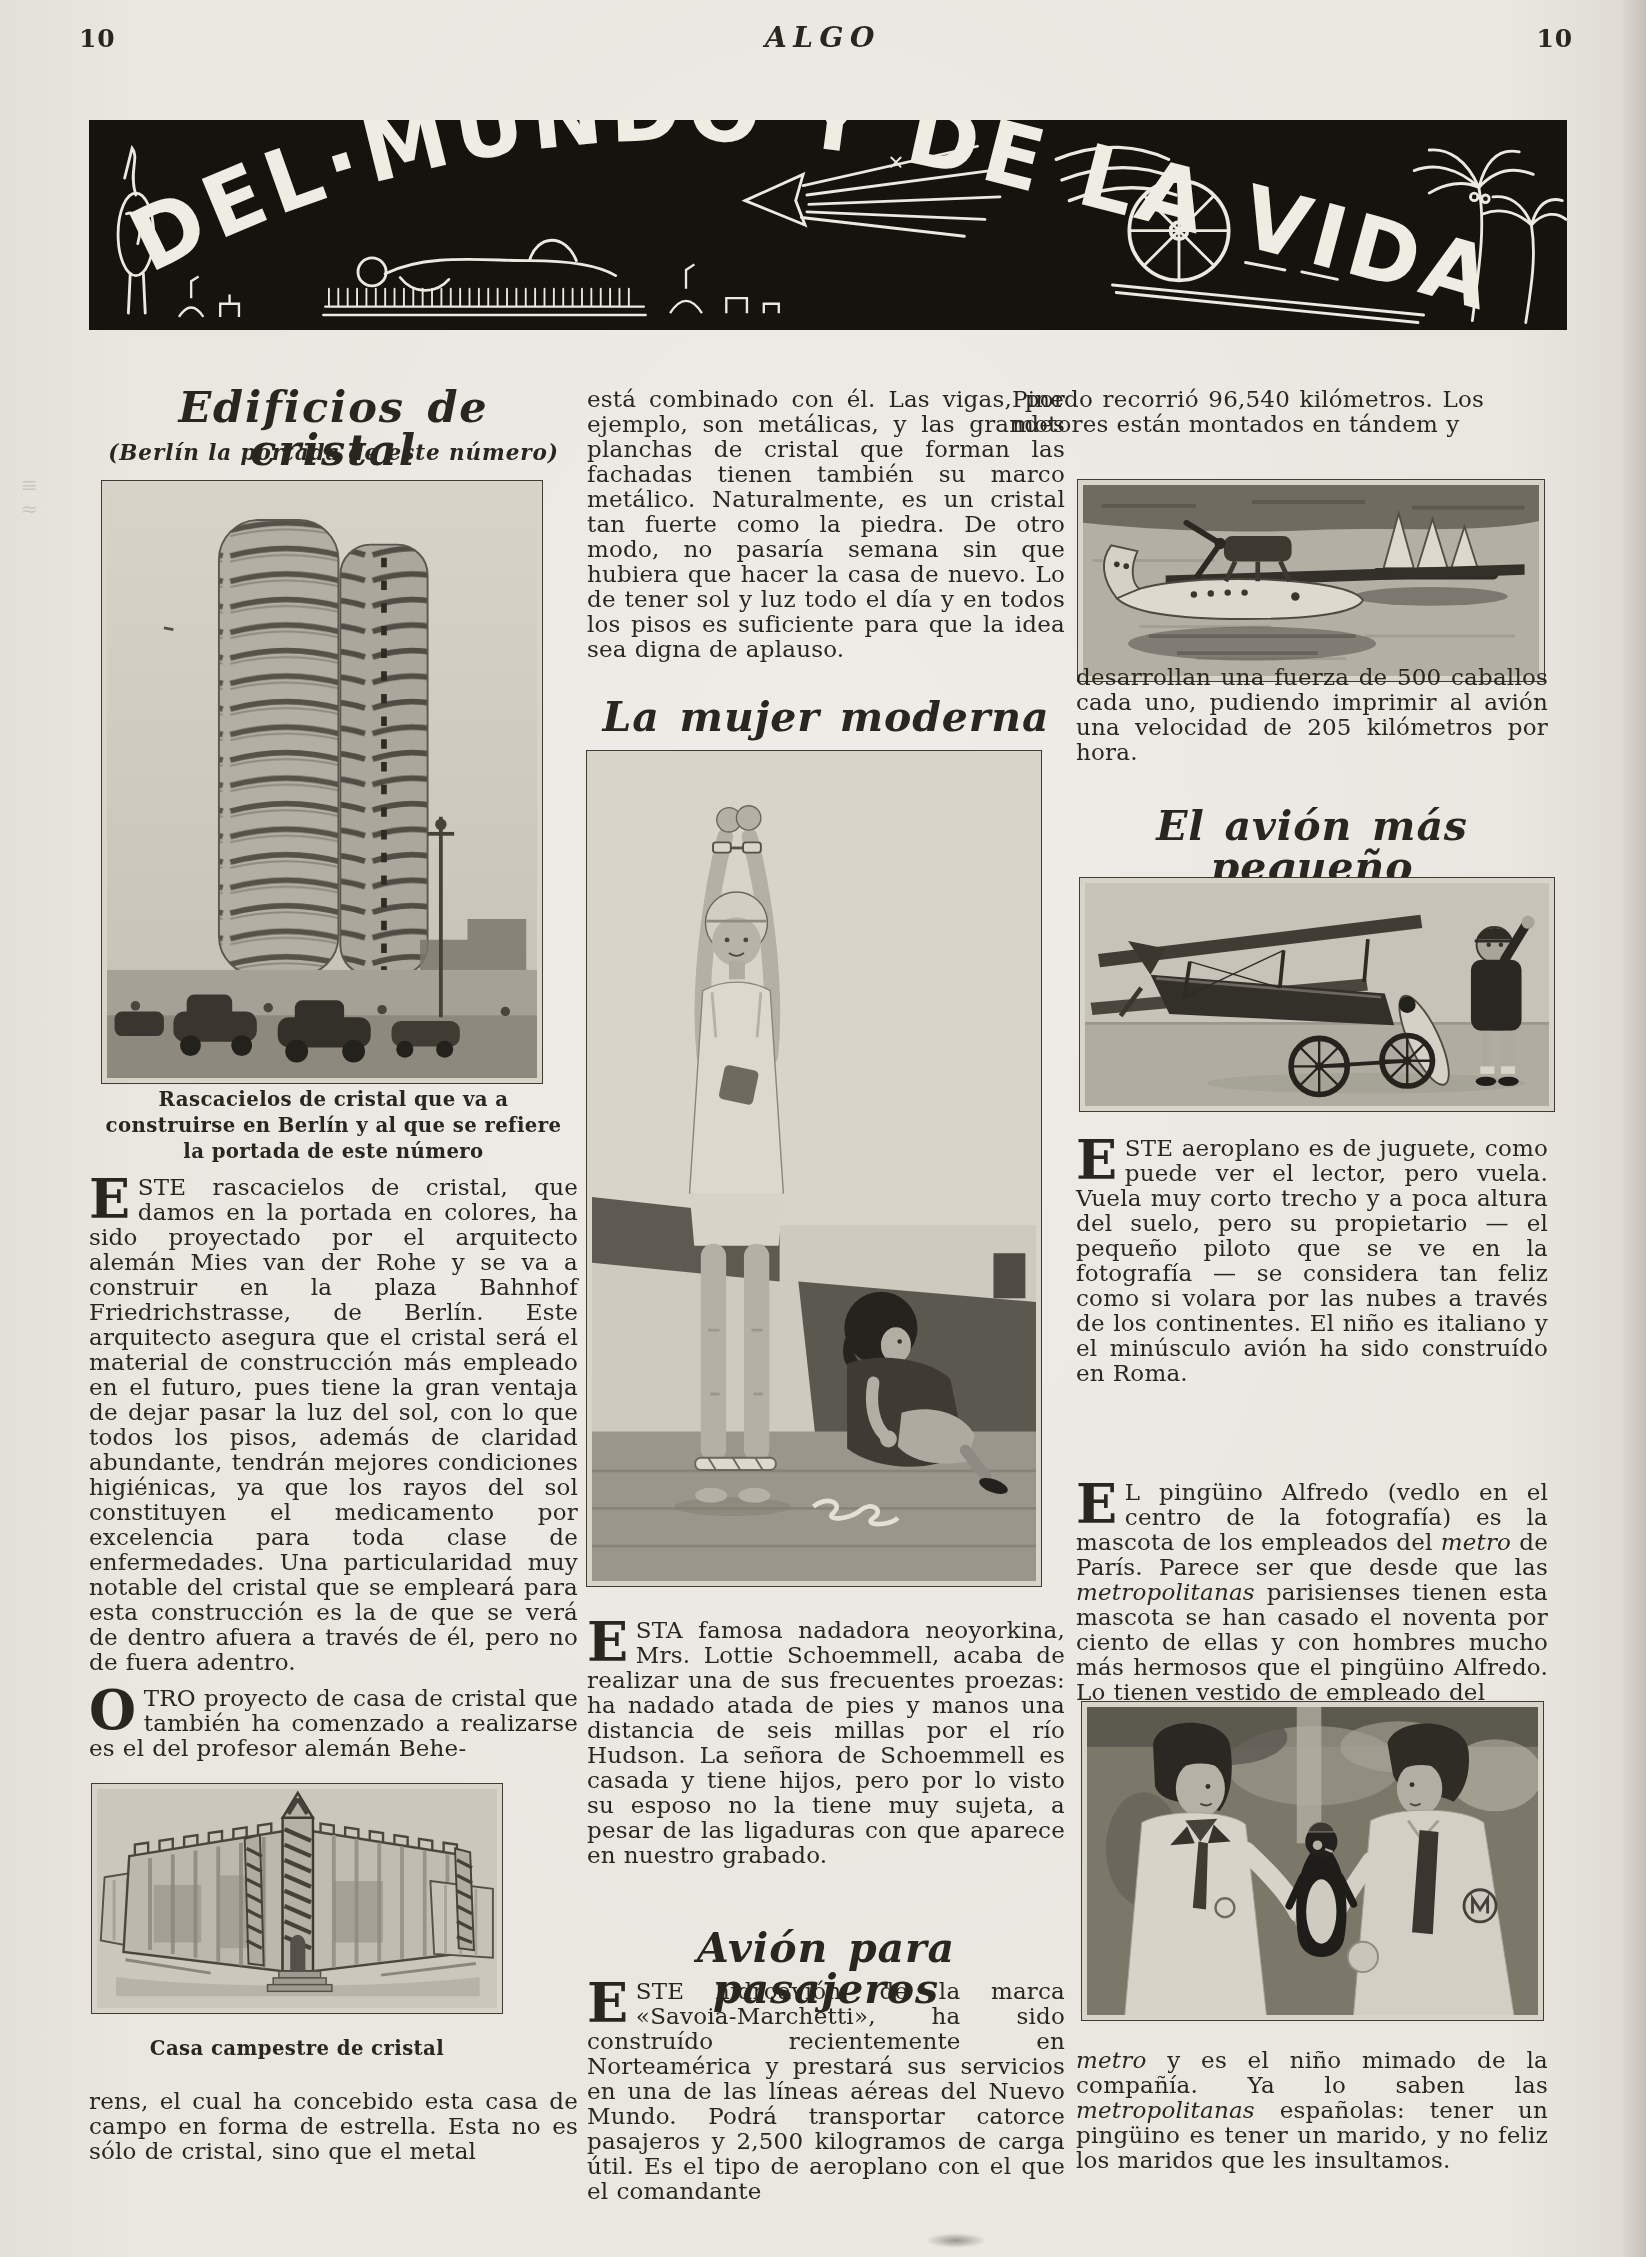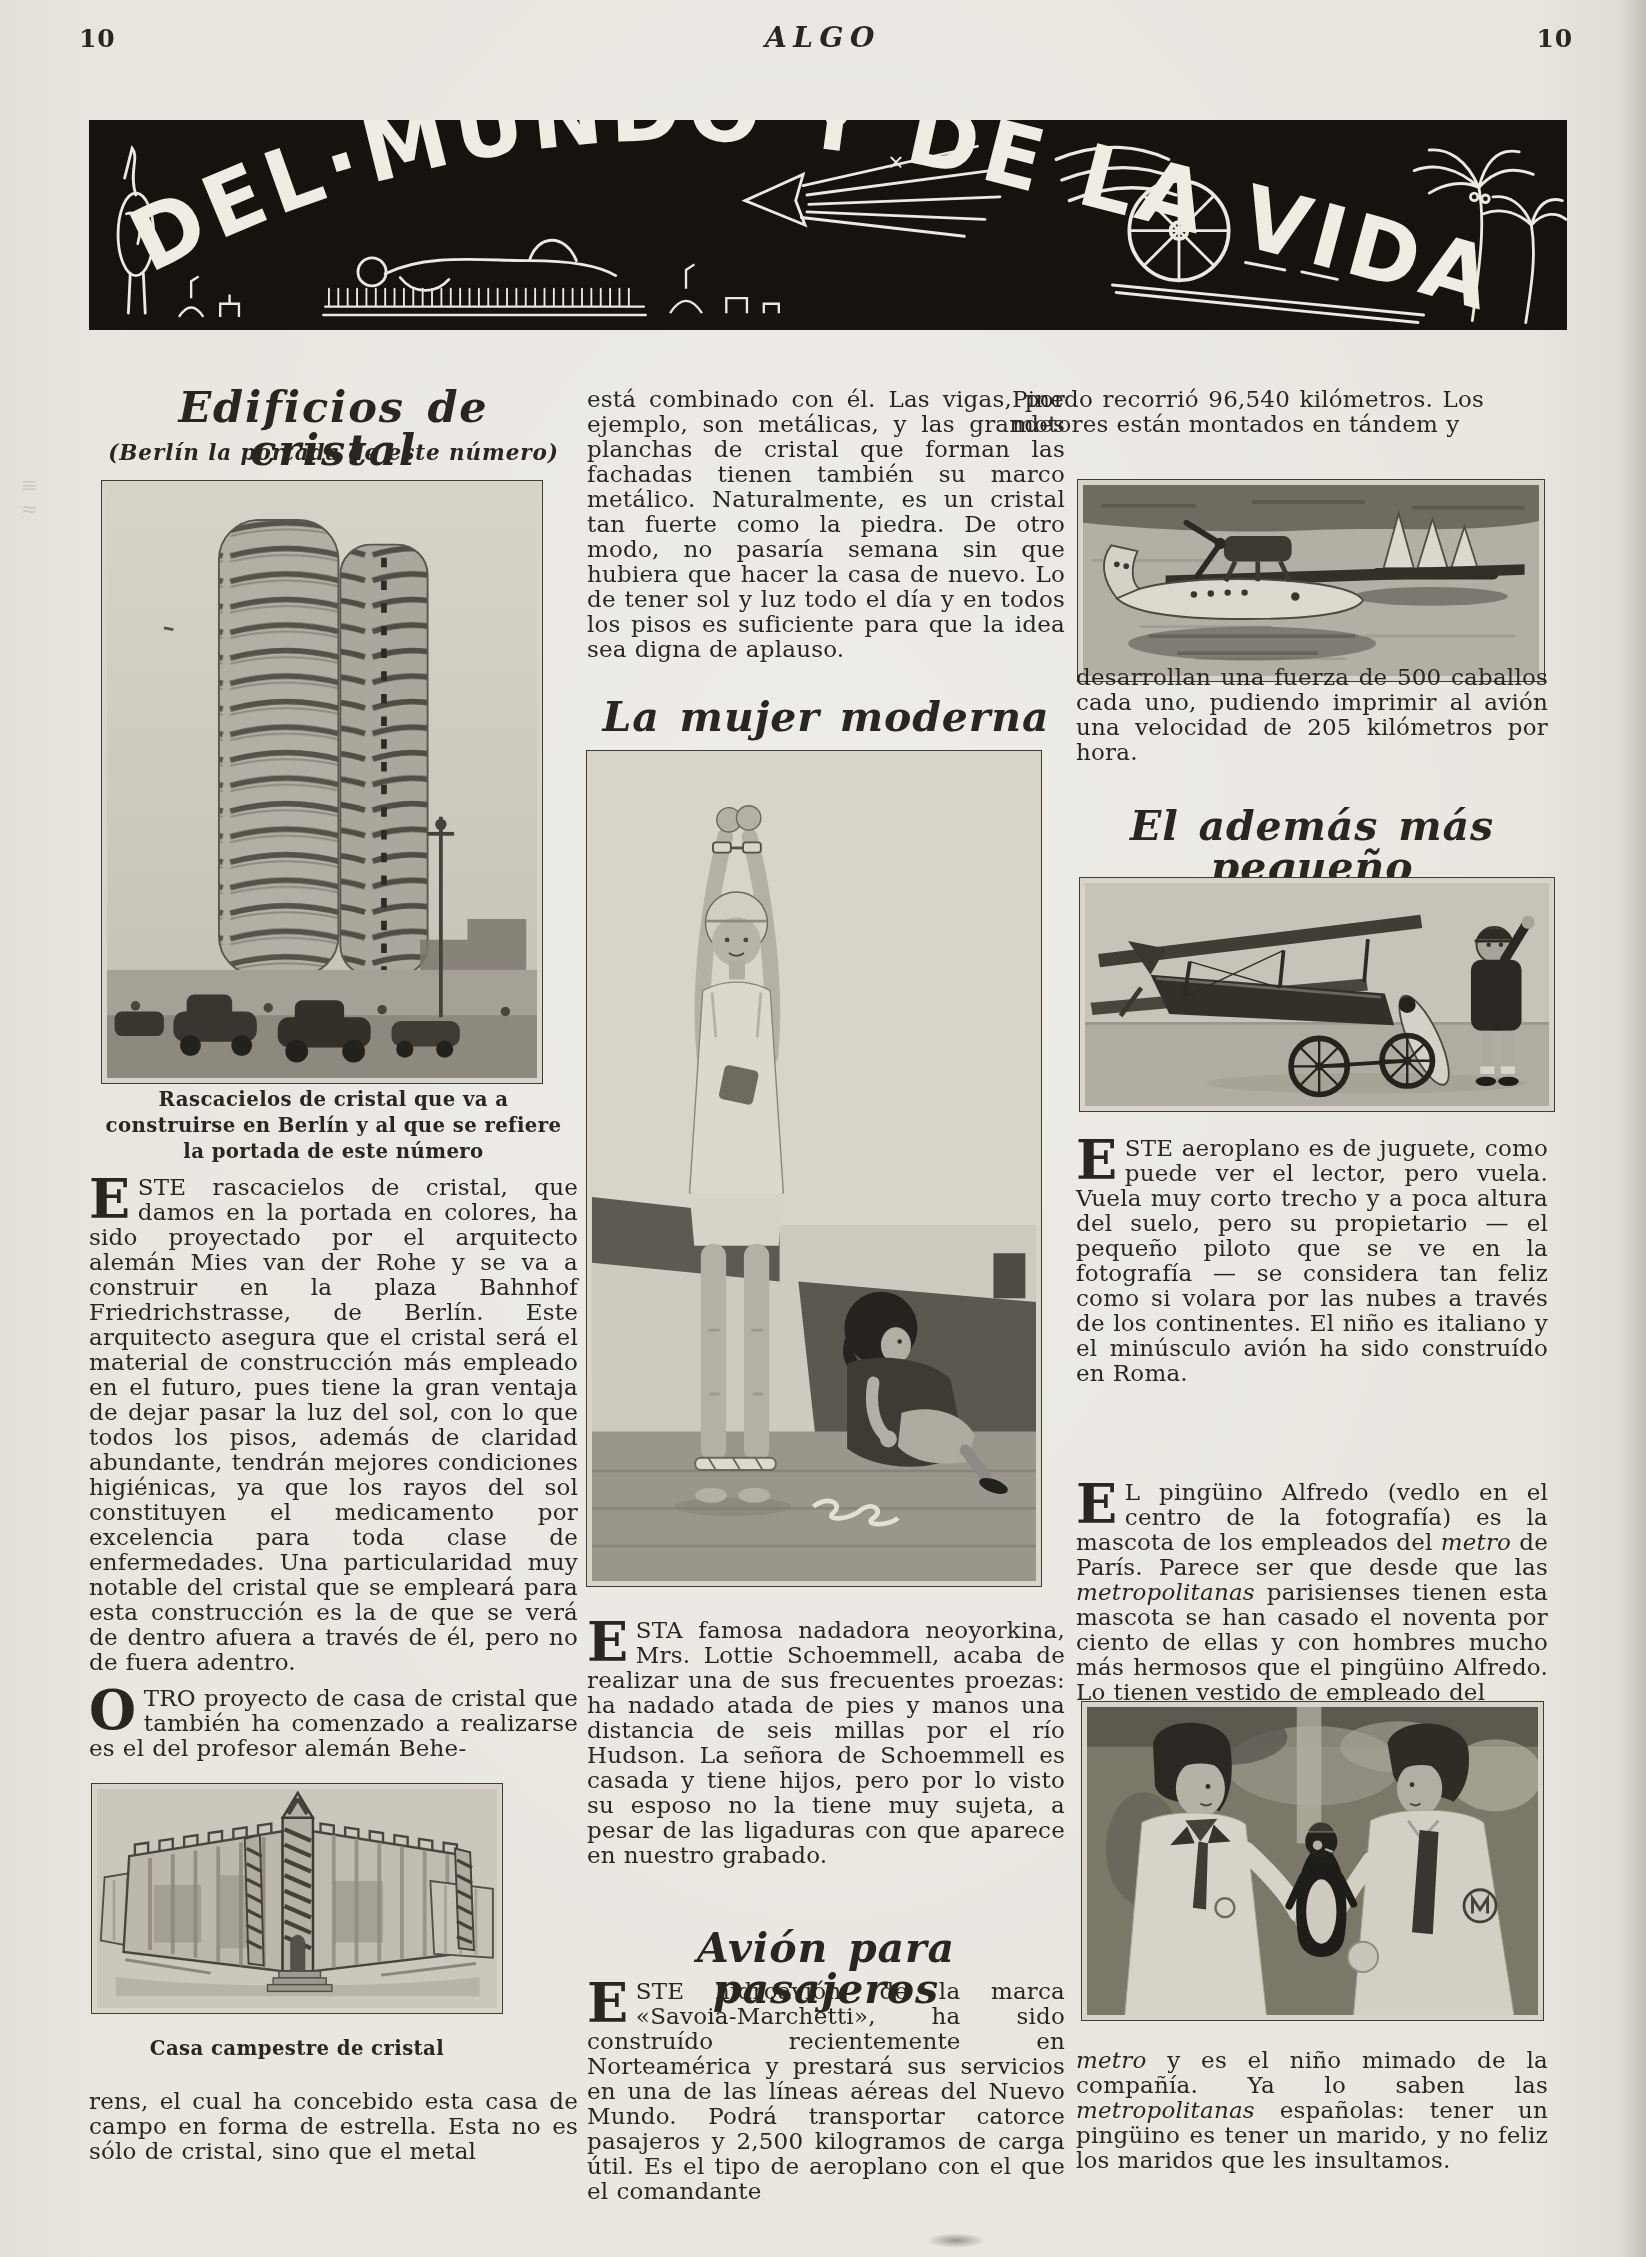--- a/index.html
+++ b/index.html
@@ -293,21 +293,21 @@
       <path d="M162 81 L152 102 M210 81 L220 102 M186 81 V102" stroke="#3d3931" stroke-width="5"></path>
       <circle cx="146" cy="62" r="6" fill="#2c2924"></circle>
       <path d="M146 62 L110 40 M146 62 L122 96" stroke="#2c2924" stroke-width="6" stroke-linecap="round"></path>
       <ellipse cx="180" cy="168" rx="132" ry="18" fill="#56524a" opacity=".55"></ellipse>
       <path d="M70 160 H290 M100 178 H250" stroke="#67635a" stroke-width="4"></path>
     </svg>
   </div>
 
   <p class="abs bodytext" style="left:1076px; top:665px; width:472px; margin:0;"><span><span>desarrollan una fuerza de 500 caballos cada uno, pudiendo imprimir al avión una velocidad de 205 kilómetros por hora.</span></span></p>
 
-  <div class="abs h-sec" style="left:1076px; top:806px; width:472px;">El además más pequeño</div>
+  <div class="abs h-sec" style="left:1076px; top:806px; width:472px;">El avión más pequeño</div>
 
   <div class="abs frame" style="left:1079px; top:877px; width:476px; height:235px;">
     <svg viewBox="0 0 496 239" preserveAspectRatio="none">
       <rect width="496" height="239" fill="#c7c3b8"></rect>
       <rect y="150" width="496" height="89" fill="#b0aca1"></rect>
       <path d="M0 150 H496" stroke="#9b978c" stroke-width="3"></path>
       <ellipse cx="300" cy="214" rx="170" ry="11" fill="#a09c91" opacity=".6"></ellipse>
       <path d="M14 76 L358 34 L360 48 L16 90 Z" fill="#413d35"></path>
       <path d="M6 128 L300 102 L302 115 L8 141 Z" fill="#4a463e"></path>
       <path d="M70 98 L320 118 L330 152 L90 140 Z" fill="#332f29"></path>

